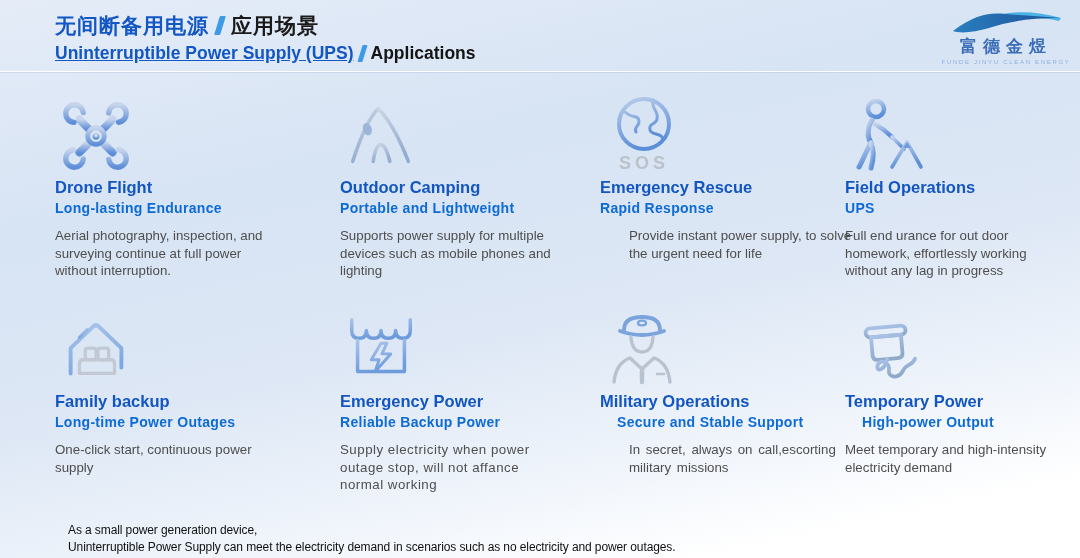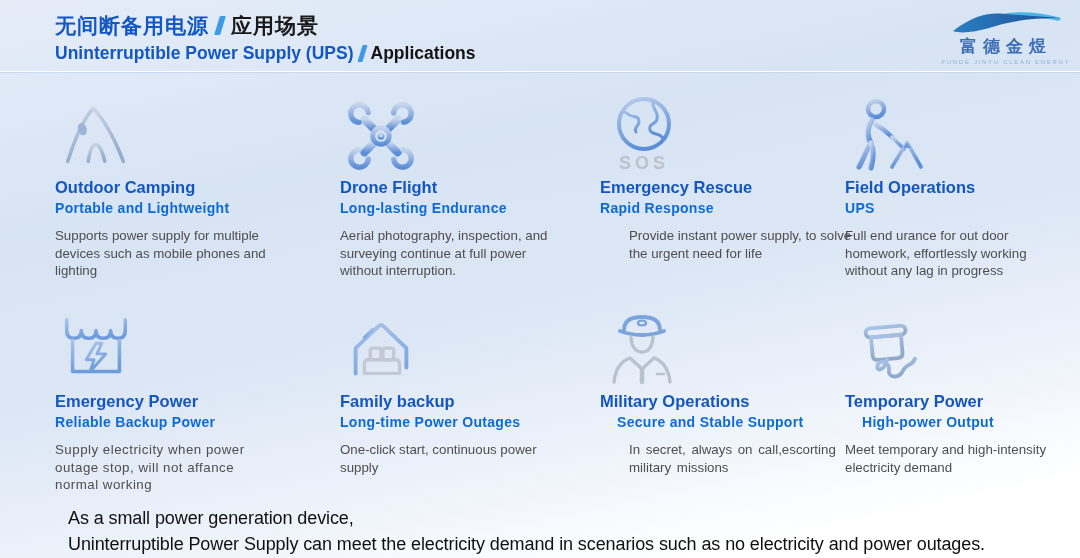--- a/index.html
+++ b/index.html
@@ -11,21 +11,21 @@
   
   .header { position:absolute; left:55px; top:12px; }
   .title-zh { font-size:21px; font-weight:bold; color:#1a1a1a; letter-spacing:1px; }
   .title-zh .blue { color:#1257c4; }
   .slash {
     display:inline-block; width:6px; height:19px; background:#3d9ae6;
     transform:skewX(-17deg); margin:0 8px; border-radius:1px; vertical-align:-2px;
   }
   .slash.small { height:17px; width:5px; margin:0 6px; vertical-align:-3px; }
   .title-en { font-size:17.5px; font-weight:bold; color:#141414; margin-top:3px; }
-  .title-en .blue { color:#1257c4; }
+  .title-en .blue { color:#1257c4;text-decoration:underline; }
   .header-divider {
     position:absolute; left:0; top:71px; width:1080px; height:1px;
     background:rgba(255,255,255,0.9); box-shadow:0 1px 0 rgba(150,175,210,0.28);
   }
   
   .logo { position:absolute; right:4px; top:8px; width:140px; text-align:center; }
   .logo-name { font-size:17px; font-weight:bold; color:#3c6db8; letter-spacing:6px; margin-top:1px; }
   .logo-tagline { font-size:6px; color:#8cb1de; letter-spacing:1.7px; margin-top:1px; white-space:nowrap; }
   
   .cards {
@@ -38,21 +38,21 @@
   .card-subtitle { font-size:14px; font-weight:bold; color:#0e6bd6; margin-top:3px; letter-spacing:0.3px; }
   .card-desc { font-size:13.3px; color:#4e4e4e; line-height:1.32; margin-top:11px; }
   .card.c1 .card-desc { width:212px; }
   .card.c2 .card-desc { width:222px; }
   .card.c3 .card-desc { width:232px;margin-left:29px; }
   .card.c4 .card-desc { width:214px; }
   .card.r2.c3 .card-subtitle, .card.r2.c4 .card-subtitle { padding-left:7px;margin-left:10px; }
   .card.r2.c1 .card-desc { letter-spacing:0.5px; }
   .card.r2.c3 .card-desc { word-spacing:2px; }
   
-  .footer { position:absolute; left:68px; top:505px; font-size:18px; color:#101010; line-height:1.45; letter-spacing:-0.1px; }
+  .footer { position:absolute; left:68px; top:522px; font-size:12px; color:#101010; line-height:1.45; letter-spacing:-0.1px; }
   svg { display:block; }
   text.sos { font-family:"Liberation Sans", sans-serif; }
 </style>
 </head>
 <body>
 
 <div class="slide">
 
   <div class="header">
     <div class="title-zh">
@@ -74,43 +74,20 @@
       </defs>
       <path d="M34 12 C58 2 86 2 114 10 L112 13 C86 7 60 8 34 12 Z" fill="#4db3e6"></path>
       <path d="M6 23 C26 8 40 4 58 6 L114 10 C80 10 60 14 42 20 C28 24 14 26 6 23 Z" fill="url(#lg)"></path>
     </svg>
     <div class="logo-name">富德金煜</div>
     <div class="logo-tagline">FUNDE JINYU CLEAN ENERGY</div>
   </div>
 
   <div class="cards">
 
-    <div class="card r1 c1">
-      <div class="icon-box">
-        <svg width="82" height="76" viewBox="0 0 84 76">
-          <defs>
-              <linearGradient id="g1" x1="0" y1="0" x2="0.3" y2="1">
-            <stop offset="0" stop-color="#ccd5e4"></stop>
-                <stop offset="1" stop-color="#93accf"></stop>
-              </linearGradient>
-            </defs>
-          <g fill="none" stroke="url(#g1)" stroke-width="3.6" stroke-linecap="round" stroke-linejoin="round">
-            <path d="M13 64 C22 36 32 17 39 10"></path>
-            <path d="M39 10 C48 18 60 38 70 64"></path>
-            <path d="M11 64 H72"></path>
-            <path d="M34 64 C37 43 45 39 51 64"></path>
-          </g>
-          <ellipse cx="28" cy="31" rx="4.5" ry="6.5" transform="rotate(-18 28 31)" fill="#9db5d8"></ellipse>
-        </svg>
-      </div>
-      <div class="card-title">Outdoor Camping</div>
-      <div class="card-subtitle">Portable and Lightweight</div>
-      <div class="card-desc">Supports power supply for multiple devices such as mobile phones and lighting</div>
-    </div>
-
     <div class="card r1 c2">
       <div class="icon-box">
         <svg width="82" height="76" viewBox="0 0 84 76">
           <defs>
               <linearGradient id="g2" x1="0" y1="0" x2="0" y2="1">
             <stop offset="0" stop-color="#c6d4ec"></stop>
                 <stop offset="1" stop-color="#5d8fd8"></stop>
               </linearGradient>
             </defs>
           <g fill="none" stroke="url(#g2)" stroke-linecap="round">
@@ -125,20 +102,43 @@
             <circle cx="42" cy="38" r="8.5" stroke-width="5"></circle>
             <circle cx="42" cy="38" r="2.5" stroke-width="2.5"></circle>
           </g>
         </svg>
       </div>
       <div class="card-title">Drone Flight</div>
       <div class="card-subtitle">Long-lasting Endurance</div>
       <div class="card-desc">Aerial photography, inspection, and surveying continue at full power without interruption.</div>
     </div>
 
+    <div class="card r1 c1">
+      <div class="icon-box">
+        <svg width="82" height="76" viewBox="0 0 84 76">
+          <defs>
+              <linearGradient id="g1" x1="0" y1="0" x2="0.3" y2="1">
+            <stop offset="0" stop-color="#ccd5e4"></stop>
+                <stop offset="1" stop-color="#93accf"></stop>
+              </linearGradient>
+            </defs>
+          <g fill="none" stroke="url(#g1)" stroke-width="3.6" stroke-linecap="round" stroke-linejoin="round">
+            <path d="M13 64 C22 36 32 17 39 10"></path>
+            <path d="M39 10 C48 18 60 38 70 64"></path>
+            <path d="M11 64 H72"></path>
+            <path d="M34 64 C37 43 45 39 51 64"></path>
+          </g>
+          <ellipse cx="28" cy="31" rx="4.5" ry="6.5" transform="rotate(-18 28 31)" fill="#9db5d8"></ellipse>
+        </svg>
+      </div>
+      <div class="card-title">Outdoor Camping</div>
+      <div class="card-subtitle">Portable and Lightweight</div>
+      <div class="card-desc">Supports power supply for multiple devices such as mobile phones and lighting</div>
+    </div>
+
     <div class="card r1 c3">
       <div class="icon-box">
         <svg width="84" height="80" viewBox="0 0 84 80">
           <defs>
               <linearGradient id="g3" x1="0" y1="0" x2="0.3" y2="1">
             <stop offset="0" stop-color="#b9cdeb"></stop>
                 <stop offset="1" stop-color="#5d8fd8"></stop>
               </linearGradient>
             </defs>
           <g fill="none" stroke="url(#g3)" stroke-linecap="round" stroke-linejoin="round">
@@ -172,66 +172,66 @@
             <path d="M47 71 L62 46 L76 71" stroke-width="3.6"></path>
           </g>
           <path d="M58 52 L62 46 L66 52 Z" fill="#6f9bd8"></path>
         </svg>
       </div>
       <div class="card-title">Field Operations</div>
       <div class="card-subtitle">UPS</div>
       <div class="card-desc">Full end urance for out door homework, effortlessly working without any lag in progress</div>
     </div>
 
+    <div class="card r2 c2">
+      <div class="icon-box">
+        <svg width="82" height="76" viewBox="0 0 84 76">
+          <defs>
+              <linearGradient id="g6" x1="0" y1="0" x2="0.3" y2="1">
+            <stop offset="0" stop-color="#a9c3e8"></stop>
+                <stop offset="1" stop-color="#7da8e0"></stop>
+              </linearGradient>
+            </defs>
+          <g fill="none" stroke="url(#g6)" stroke-width="4" stroke-linecap="round" stroke-linejoin="round">
+            <path d="M16 62 V36 L39 14 Q42 11 45 14 L68 36 V56"></path>
+            <path d="M25 25 L33 17" stroke-width="3.2"></path>
+          </g>
+          <g fill="none" stroke="#c3c9d4" stroke-width="3.4" stroke-linecap="round" stroke-linejoin="round">
+            <rect x="31" y="36" width="11" height="12" rx="2.5"></rect>
+            <rect x="44" y="36" width="11" height="12" rx="2.5"></rect>
+            <path d="M25 62 V52 Q25 48 29 48 H57 Q61 48 61 52 V62"></path>
+            <path d="M27 62 H59"></path>
+          </g>
+        </svg>
+      </div>
+      <div class="card-title">Family backup</div>
+      <div class="card-subtitle">Long-time Power Outages</div>
+      <div class="card-desc">One-click start, continuous power supply</div>
+    </div>
+
     <div class="card r2 c1">
       <div class="icon-box">
         <svg width="82" height="76" viewBox="0 0 84 76">
           <defs>
               <linearGradient id="g5" x1="0" y1="0" x2="0.3" y2="1">
             <stop offset="0" stop-color="#a9c3e8"></stop>
                 <stop offset="1" stop-color="#6d9bdc"></stop>
               </linearGradient>
             </defs>
           <g fill="none" stroke="url(#g5)" stroke-width="3.6" stroke-linecap="round" stroke-linejoin="round">
             <path d="M16 7 H64"></path>
             <path d="M12 7 L12 18 Q12 26 19.5 26 Q27 26 27 18 Q27 26 34.5 26 Q42 26 42 18 Q42 26 49.5 26 Q57 26 57 18 Q57 26 64.5 26 Q72 26 72 18 L72 7"></path>
             <path d="M18 28 V60 H66 V28"></path>
             <path d="M42 31 L32 48 H40 L36 60 L52 42 H43 L48 31 Z" stroke-width="3"></path>
           </g>
         </svg>
       </div>
       <div class="card-title">Emergency Power</div>
       <div class="card-subtitle">Reliable Backup Power</div>
       <div class="card-desc">Supply electricity when power outage stop, will not affance normal working</div>
-    </div>
-
-    <div class="card r2 c2">
-      <div class="icon-box">
-        <svg width="82" height="76" viewBox="0 0 84 76">
-          <defs>
-              <linearGradient id="g6" x1="0" y1="0" x2="0.3" y2="1">
-            <stop offset="0" stop-color="#a9c3e8"></stop>
-                <stop offset="1" stop-color="#7da8e0"></stop>
-              </linearGradient>
-            </defs>
-          <g fill="none" stroke="url(#g6)" stroke-width="4" stroke-linecap="round" stroke-linejoin="round">
-            <path d="M16 62 V36 L39 14 Q42 11 45 14 L68 36 V56"></path>
-            <path d="M25 25 L33 17" stroke-width="3.2"></path>
-          </g>
-          <g fill="none" stroke="#c3c9d4" stroke-width="3.4" stroke-linecap="round" stroke-linejoin="round">
-            <rect x="31" y="36" width="11" height="12" rx="2.5"></rect>
-            <rect x="44" y="36" width="11" height="12" rx="2.5"></rect>
-            <path d="M25 62 V52 Q25 48 29 48 H57 Q61 48 61 52 V62"></path>
-            <path d="M27 62 H59"></path>
-          </g>
-        </svg>
-      </div>
-      <div class="card-title">Family backup</div>
-      <div class="card-subtitle">Long-time Power Outages</div>
-      <div class="card-desc">One-click start, continuous power supply</div>
     </div>
 
     <div class="card r2 c3">
       <div class="icon-box">
         <svg width="84" height="78" viewBox="0 0 84 78">
           <defs>
               <linearGradient id="g7" x1="0" y1="0" x2="0.3" y2="1">
             <stop offset="0" stop-color="#8fb2e2"></stop>
                 <stop offset="1" stop-color="#b9c2cf"></stop>
               </linearGradient>

